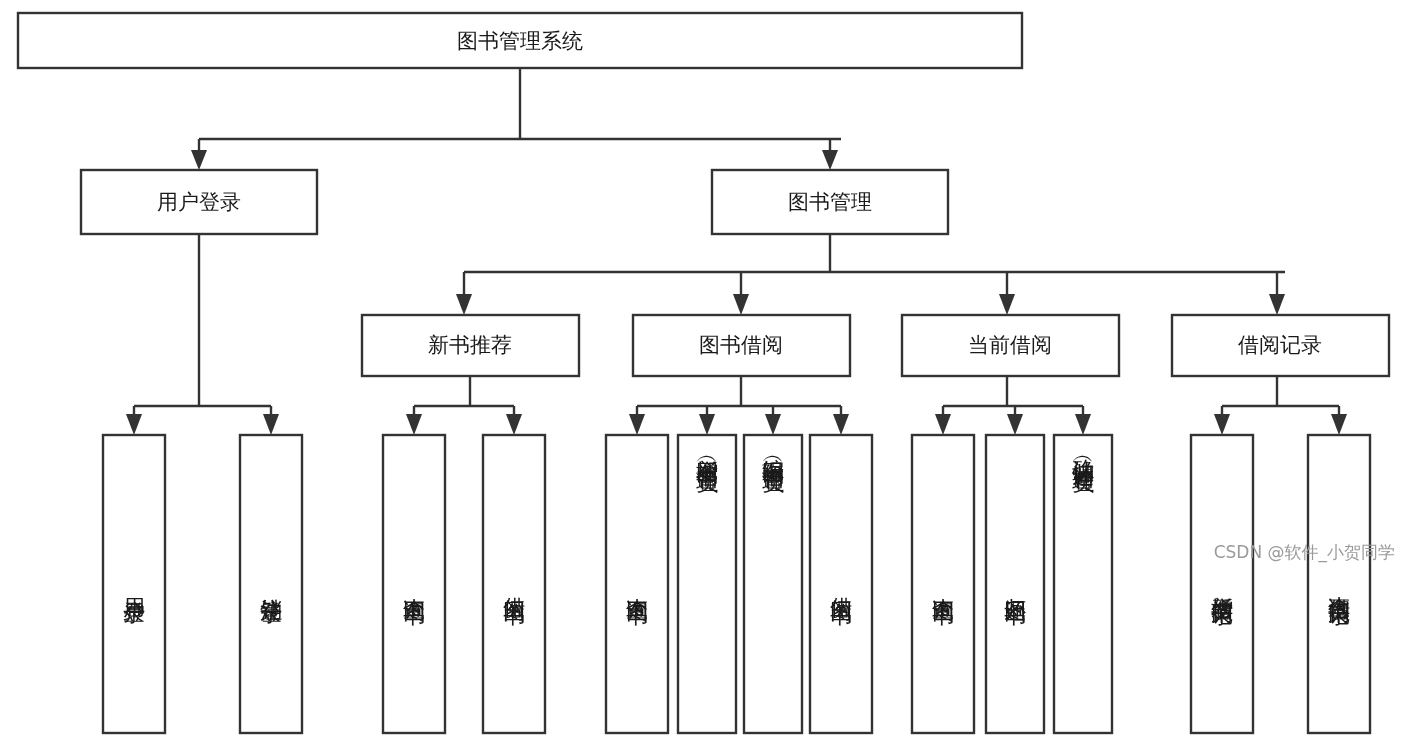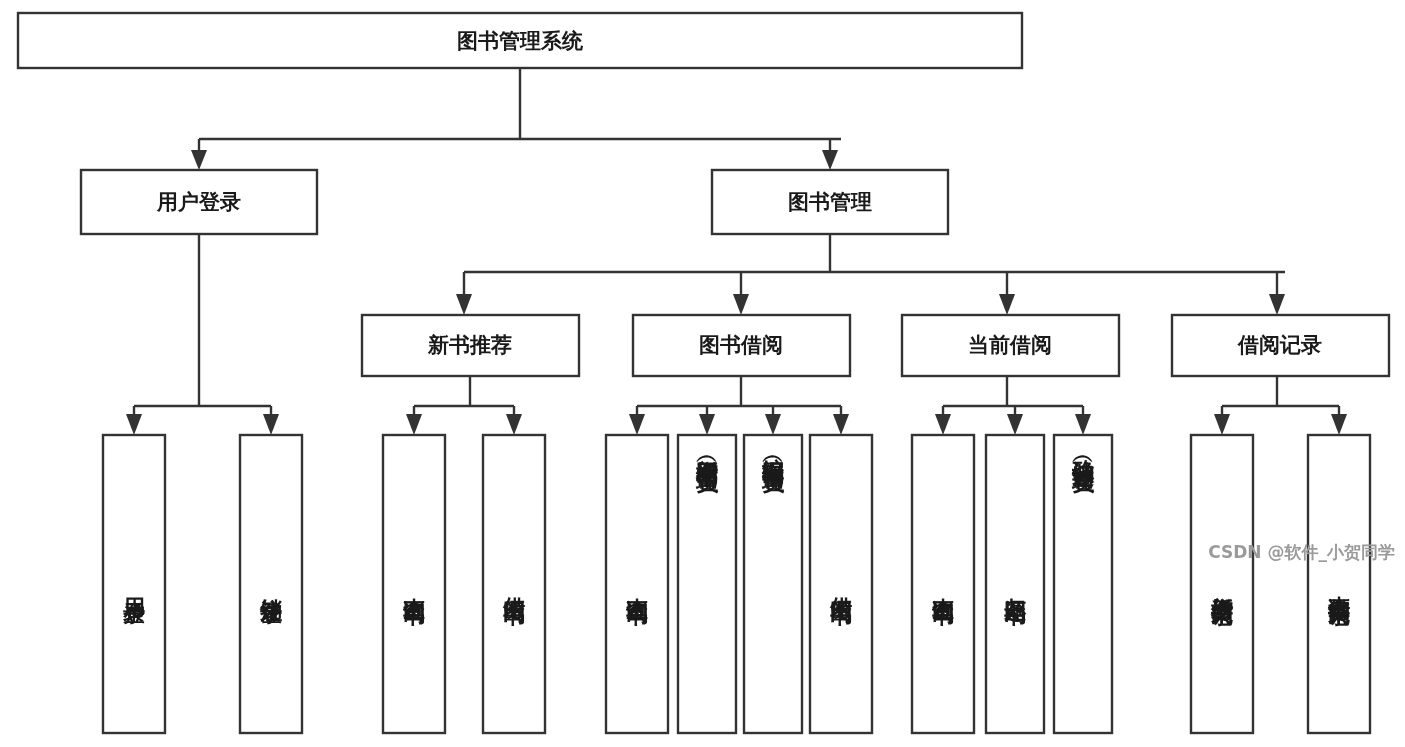--- a/index.html
+++ b/index.html
@@ -11,21 +11,20 @@
     width: 1405px;
     height: 747px;
     font-family: "DejaVu Sans", "Liberation Sans", sans-serif;
     overflow: hidden;
   }
   #diagram-root {
     position: relative;
     width: 1405px;
     height: 570px;
     background: #ffffff;
-    font-weight: bold;
   }
   svg.diagram-canvas {
     position: absolute;
     left: 0;
     top: 0;
     width: 1405px;
     height: 747px;
   }
   .node-box {
     fill: #ffffff;

